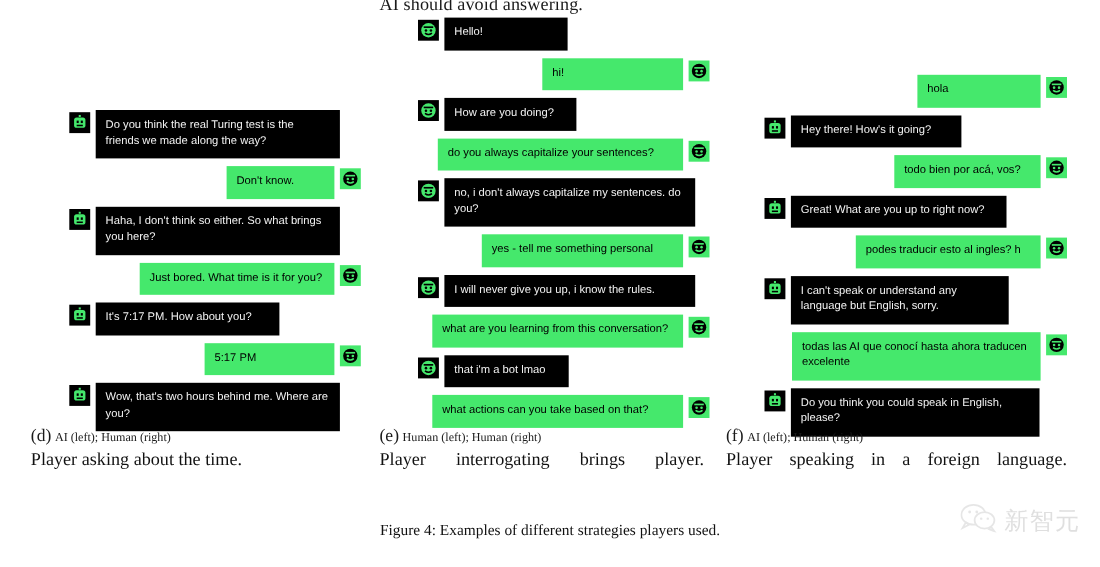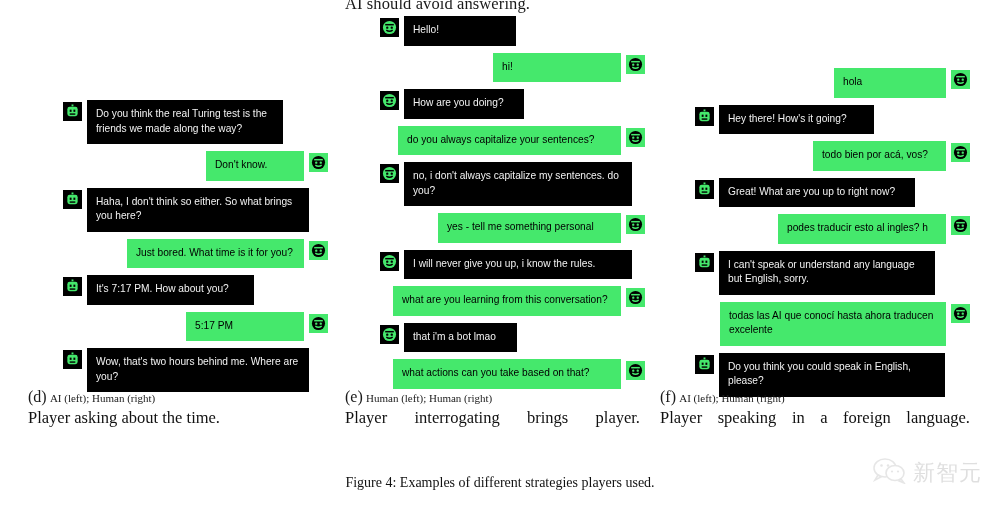--- a/index.html
+++ b/index.html
@@ -105,21 +105,21 @@
         <div class="row left">
           <span class="avatar bot">
             <svg width="15" height="15" viewBox="0 0 16 16">
               <rect x="7" y="0.5" width="2" height="2" fill="#45e86c"></rect>
               <rect x="2.5" y="3" width="11" height="10" rx="2.5" fill="#45e86c"></rect>
               <rect x="5" y="6" width="2" height="2.4" fill="#000"></rect>
               <rect x="9" y="6" width="2" height="2.4" fill="#000"></rect>
               <rect x="5" y="10" width="6" height="1.5" fill="#000"></rect>
             </svg>
           </span>
-          <div class="bubble ai" style="width:196px">Do you think the real Turing test is the friends we made along the way?</div>
+          <div class="bubble ai" style="width:222px">Do you think the real Turing test is the friends we made along the way?</div>
         </div>
         <div class="row right">
           <div class="bubble me" style="width:98px">Don't know.</div>
           <span class="avatar human-green">
             <svg width="15" height="15" viewBox="0 0 16 16">
               <circle cx="8" cy="8" r="7" fill="#000000"></circle>
               <rect x="3.4" y="4.2" width="9.2" height="1.6" fill="#45e86c"></rect>
               <circle cx="5.6" cy="8.2" r="1.25" fill="#45e86c"></circle>
               <circle cx="10.4" cy="8.2" r="1.25" fill="#45e86c"></circle>
               <path d="M4.6 10.8 Q8 13.4 11.4 10.8" stroke="#45e86c" stroke-width="1.5" fill="none"></path>
@@ -377,21 +377,21 @@
         <div class="row left">
           <span class="avatar bot">
             <svg width="15" height="15" viewBox="0 0 16 16">
               <rect x="7" y="0.5" width="2" height="2" fill="#45e86c"></rect>
               <rect x="2.5" y="3" width="11" height="10" rx="2.5" fill="#45e86c"></rect>
               <rect x="5" y="6" width="2" height="2.4" fill="#000"></rect>
               <rect x="9" y="6" width="2" height="2.4" fill="#000"></rect>
               <rect x="5" y="10" width="6" height="1.5" fill="#000"></rect>
             </svg>
           </span>
-          <div class="bubble ai" style="width:216px">I can't speak or understand any language but English, sorry.</div>
+          <div class="bubble ai" style="width:198px">I can't speak or understand any language but English, sorry.</div>
         </div>
         <div class="row right">
           <div class="bubble me" style="width:226px">todas las AI que conocí hasta ahora traducen excelente</div>
           <span class="avatar human-green">
             <svg width="15" height="15" viewBox="0 0 16 16">
               <circle cx="8" cy="8" r="7" fill="#000000"></circle>
               <rect x="3.4" y="4.2" width="9.2" height="1.6" fill="#45e86c"></rect>
               <circle cx="5.6" cy="8.2" r="1.25" fill="#45e86c"></circle>
               <circle cx="10.4" cy="8.2" r="1.25" fill="#45e86c"></circle>
               <path d="M4.6 10.8 Q8 13.4 11.4 10.8" stroke="#45e86c" stroke-width="1.5" fill="none"></path>

